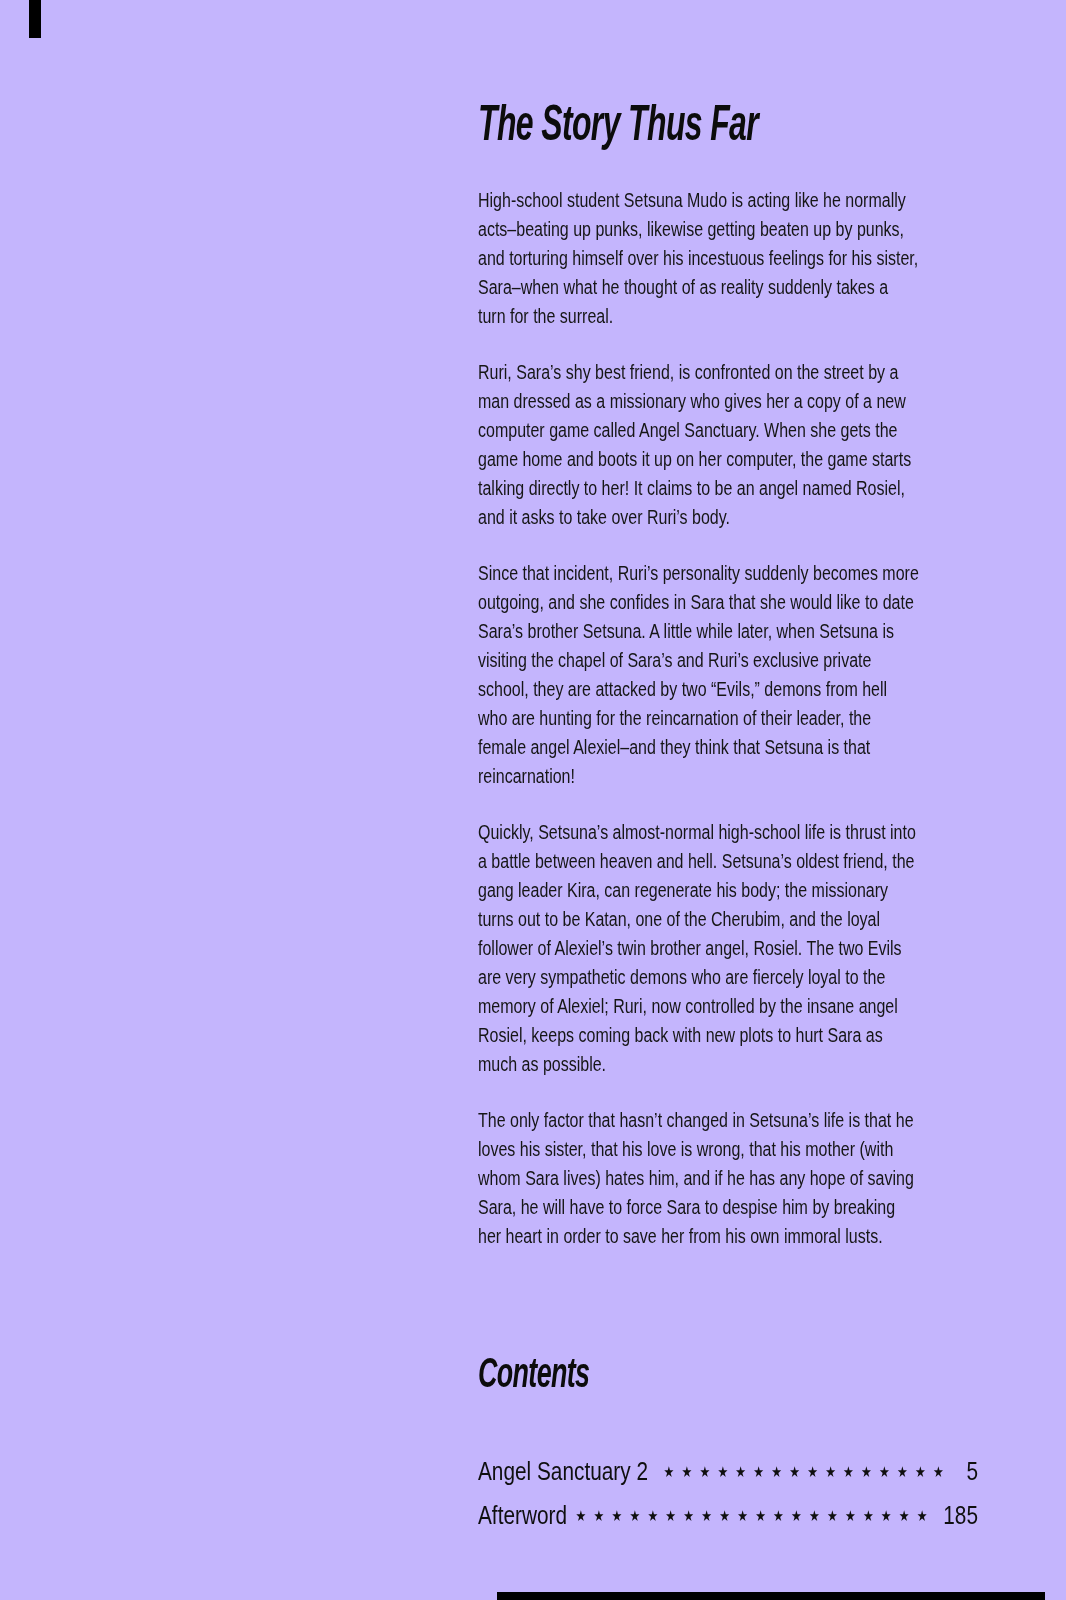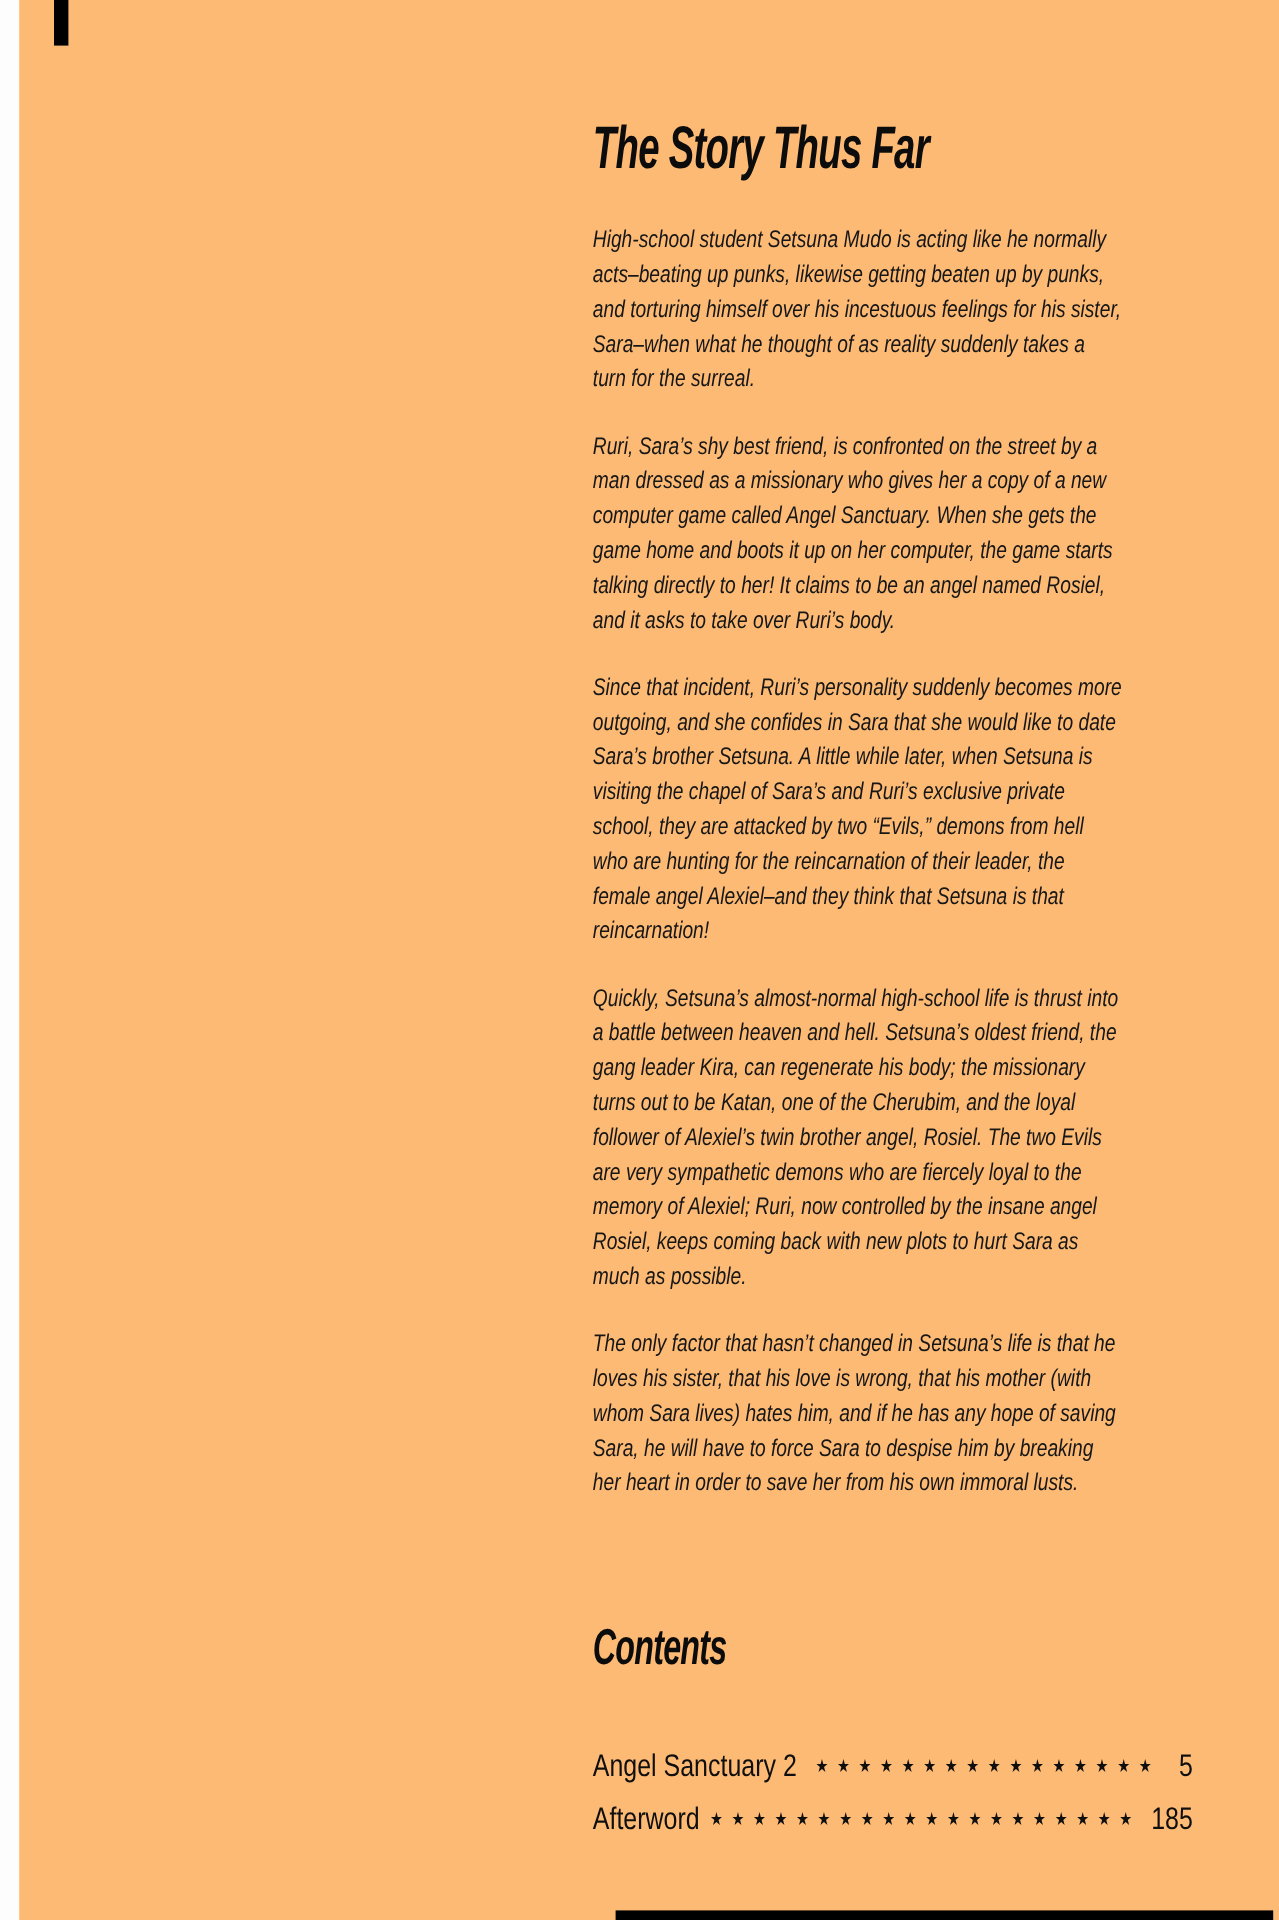--- a/index.html
+++ b/index.html
@@ -11,22 +11,21 @@
     height: 1600px;
     background: #fdfdfd;
     position: relative;
     overflow: hidden;
     font-family: "Liberation Sans", sans-serif;
     color: #121212;
   }
   .page {
     position: absolute;
     inset: 0;
-    background: #fdba74;
-    margin-left: 16px;
+    background: #c4b5fd;
   }
   
   .mark-top-left {
     position: absolute;
     left: 29px;
     top: 0;
     width: 12px;
     height: 38px;
     background: #000;
   }
@@ -52,21 +51,20 @@
     font-style: italic;
     letter-spacing: -1px;
     color: #0c0c0c;
     transform: scaleX(0.64);
     transform-origin: 0 0;
     width: 600px;
     white-space: nowrap;
   }
   .story {
     margin-top: 37px;
-    font-style: italic;
   }
   .story p {
     margin: 0 0 27px 0;
     font-size: 20px;
     line-height: 29px;
     letter-spacing: 0;
     color: #161616;
     white-space: pre-line;
     transform: scaleX(0.8);
     transform-origin: 0 0;

